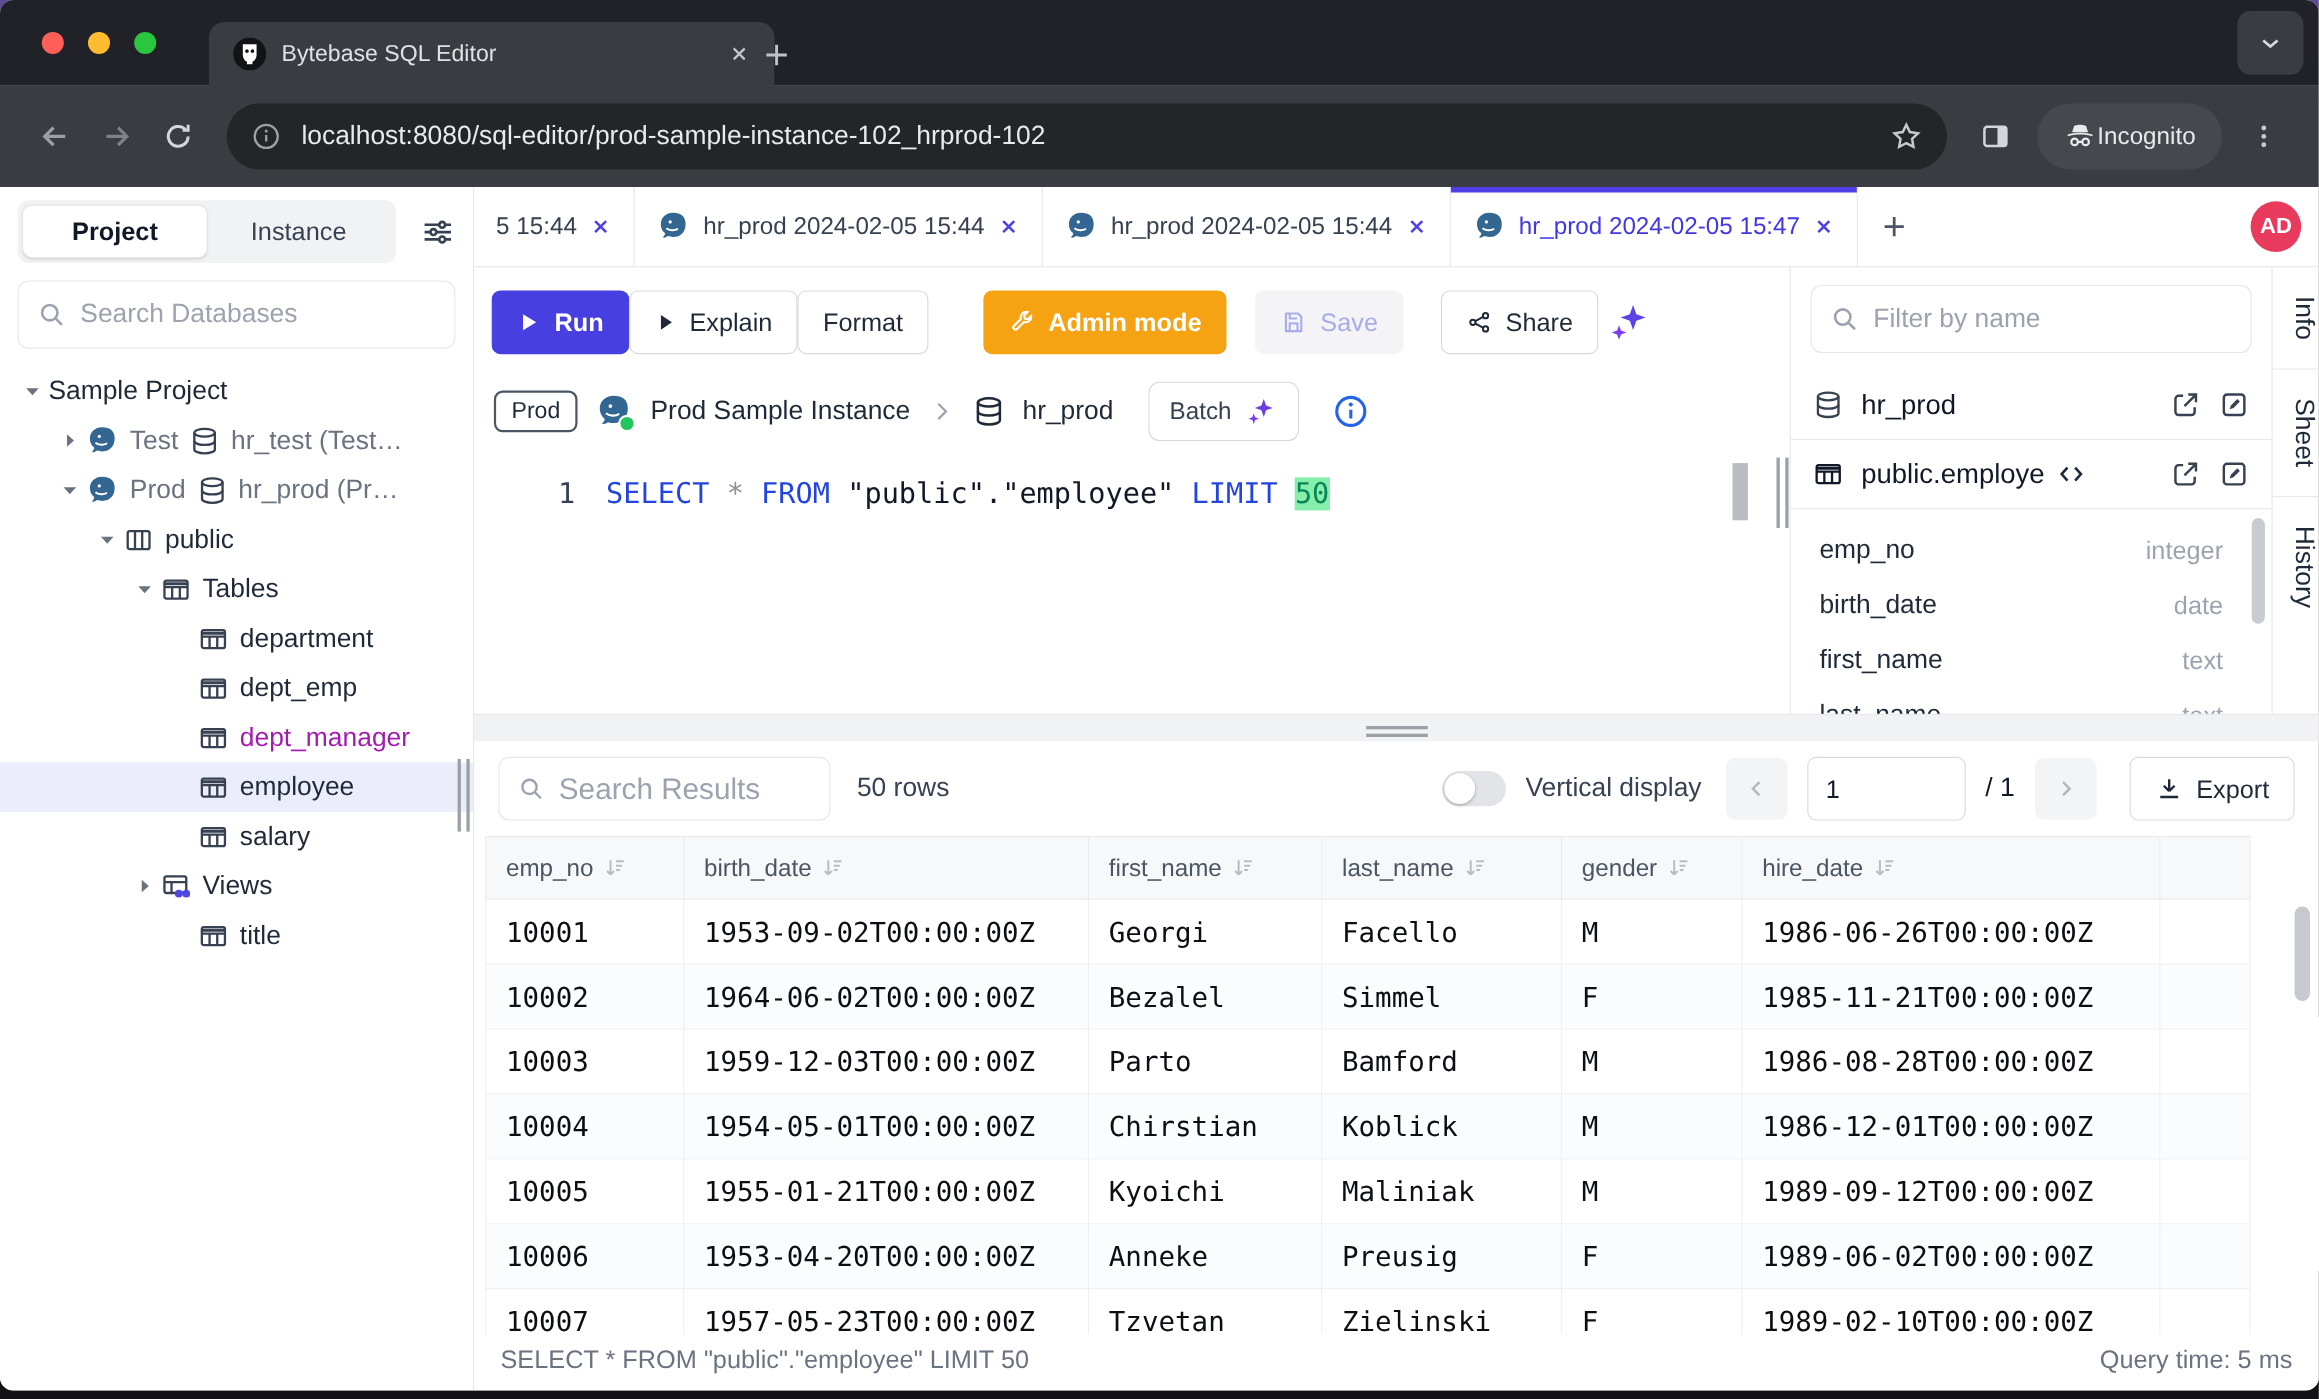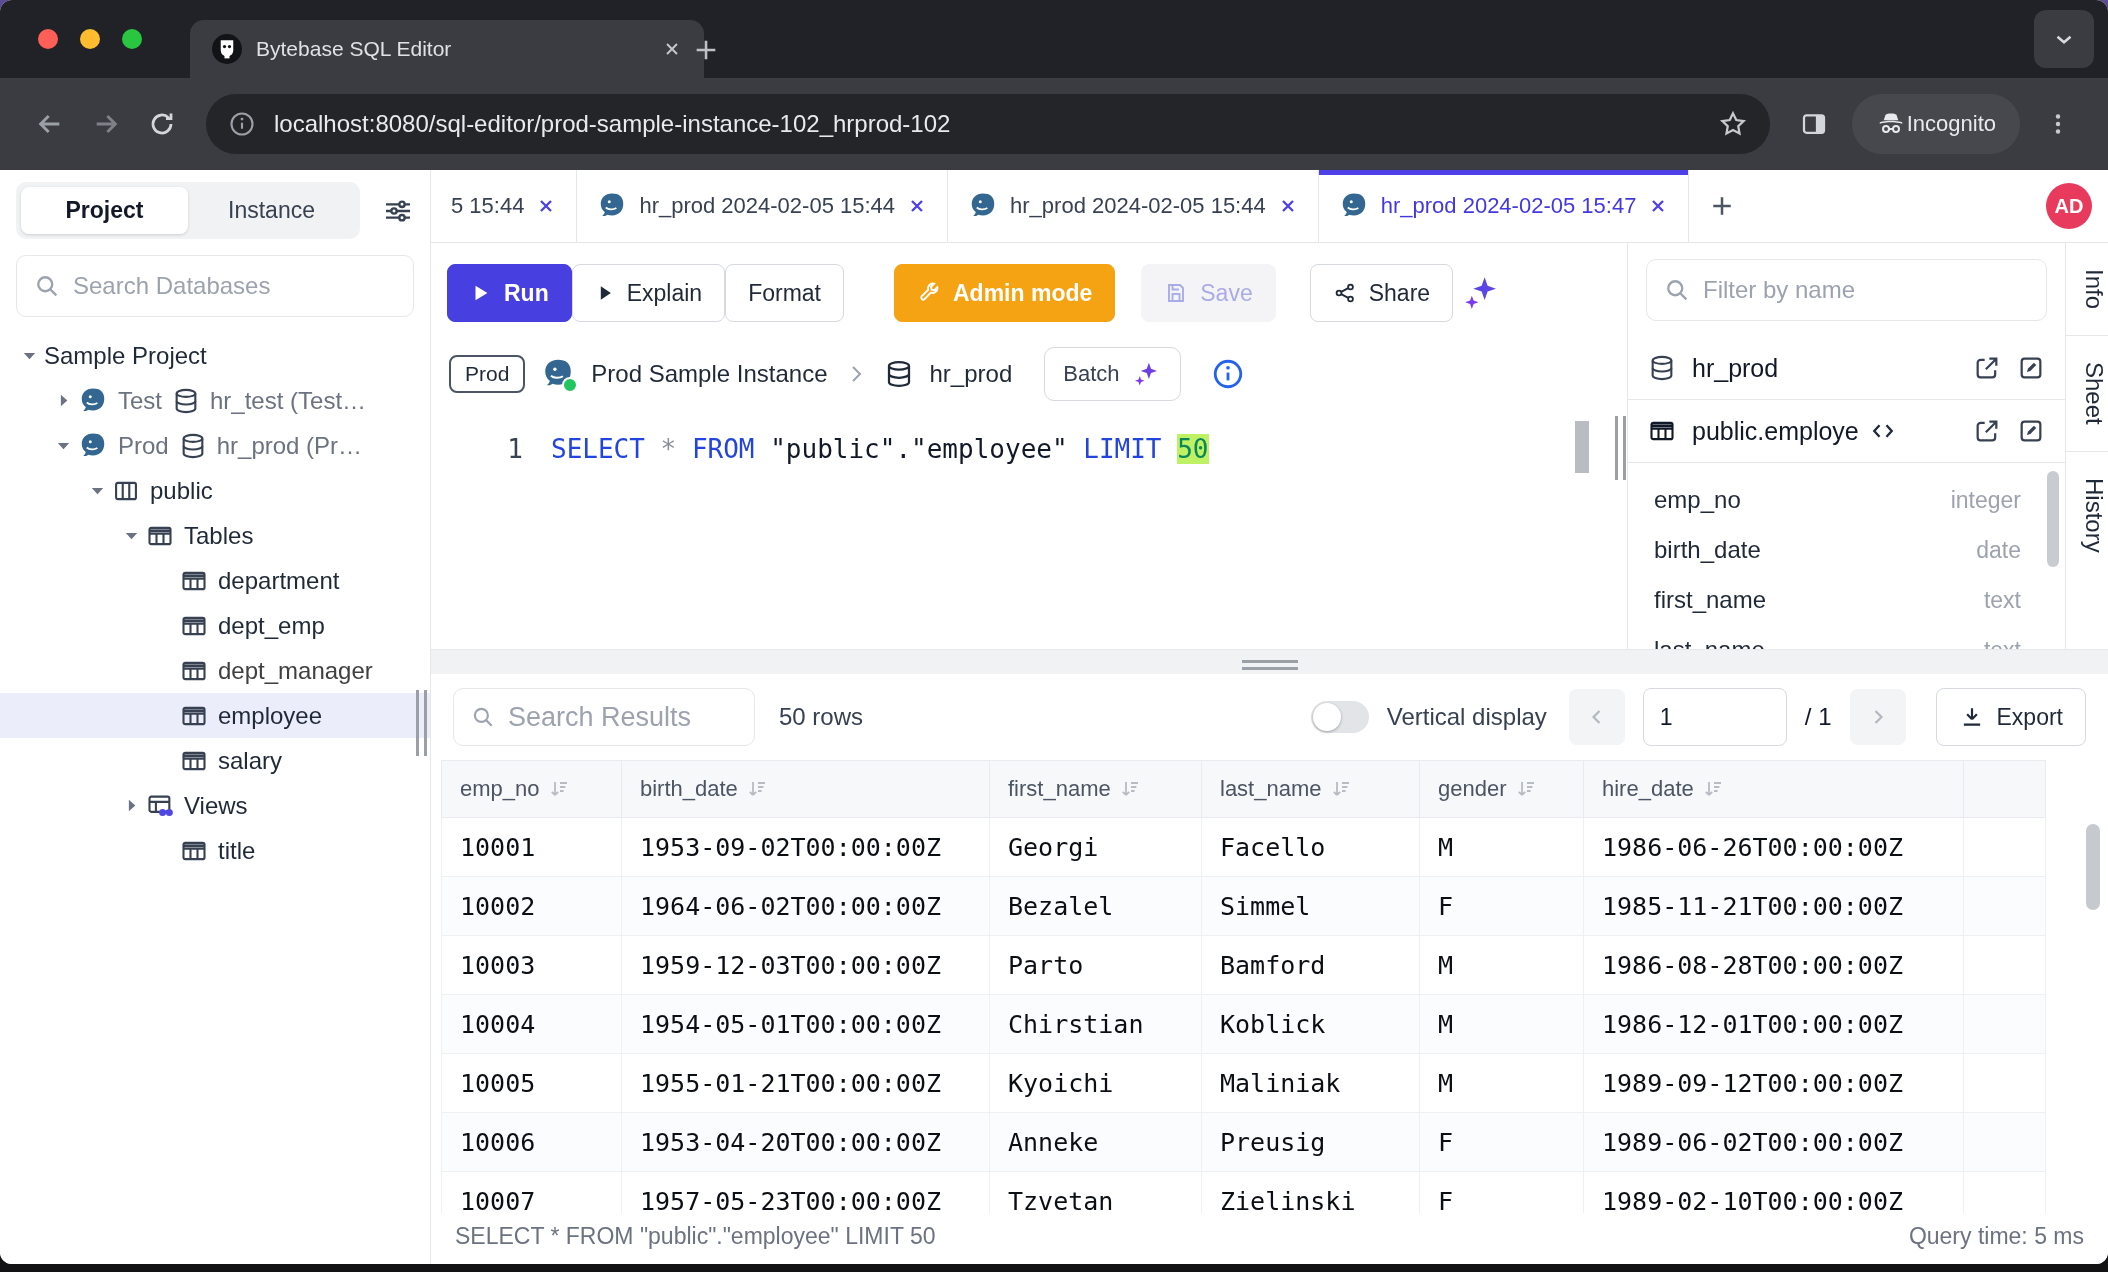--- a/index.html
+++ b/index.html
@@ -70,21 +70,21 @@
   .env-badge{border:2px solid #4b5563;border-radius:8px;padding:5px 14px;font-size:21px;color:#1f2937;flex:none}
   .pgwrap{position:relative;display:flex}
   .pgwrap .dot{position:absolute;right:-3px;bottom:-2px;width:12px;height:12px;border-radius:50%;
     background:#22c55e;border:2px solid #fff}
   .batch-btn{height:52px;border:1px solid #d6d9de;border-radius:10px;padding:0 18px;display:flex;gap:12px;
     align-items:center;font-size:22px;color:#374151;margin-left:16px;flex:none}
   .code{flex:1;position:relative;font-family:"DejaVu Sans Mono",monospace;font-size:26px;padding-top:12px}
   .code-line{display:flex;line-height:40px}
   .gutter{width:92px;text-align:right;padding-right:28px;color:#374151;flex:none}
   .tk-kw{color:#2444e0}.tk-op{color:#8b8f98}.tk-id{color:#111827}
-  .tk-num{color:#0b8658}.tk-sel{background:#bef264}
+  .tk-num{color:#0b8658}.tk-sel{background:#86efac}
   .code-scroll{position:absolute;right:24px;top:4px;width:14px;height:52px;background:#b9bcc2}
   .vsplit2{width:14px;flex:none;position:relative}
   .vsplit2 .h{position:absolute;left:2px;top:173px;display:flex;gap:5px}
   .vsplit2 .h i{display:block;width:3px;height:64px;background:#9aa0a6}
   .schema{width:437px;flex:none;border-left:1px solid #e5e7eb;display:flex;flex-direction:column;min-width:0;position:relative}
   .schema-search{margin:16px 18px}
   .schema-row{display:flex;align-items:center;gap:16px;padding:0 20px;height:62px;
     border-bottom:1px solid #e5e7eb;font-size:25px;color:#111827;white-space:nowrap}
   .schema-row .nm{overflow:hidden;text-overflow:clip}
   .schema-row .sp{flex:1}
@@ -368,21 +368,21 @@
           <div class="tree-row">
             <span style="width:150px;flex:none"></span>
             <span class="tree-caret"></span>
             <span class="tree-ic">
               <svg viewBox="0 0 24 24" width="28" height="28" fill="none" stroke="#374151" stroke-width="1.8">
                 <rect x="3" y="5" width="18" height="14" rx="1.5"></rect>
                 <path d="M3 10h18M9 10v9M15 10v9"></path>
                 <path d="M3 7.5h18" stroke-width="2.4"></path>
               </svg>
             </span>
-            <span style="color:#404040">dept_manager</span>
+            <span style="color:#a21caf">dept_manager</span>
           </div>
           <div class="tree-row selected">
             <span style="width:150px;flex:none"></span>
             <span class="tree-caret"></span>
             <span class="tree-ic">
               <svg viewBox="0 0 24 24" width="28" height="28" fill="none" stroke="#374151" stroke-width="1.8">
                 <rect x="3" y="5" width="18" height="14" rx="1.5"></rect>
                 <path d="M3 10h18M9 10v9M15 10v9"></path>
                 <path d="M3 7.5h18" stroke-width="2.4"></path>
               </svg>

